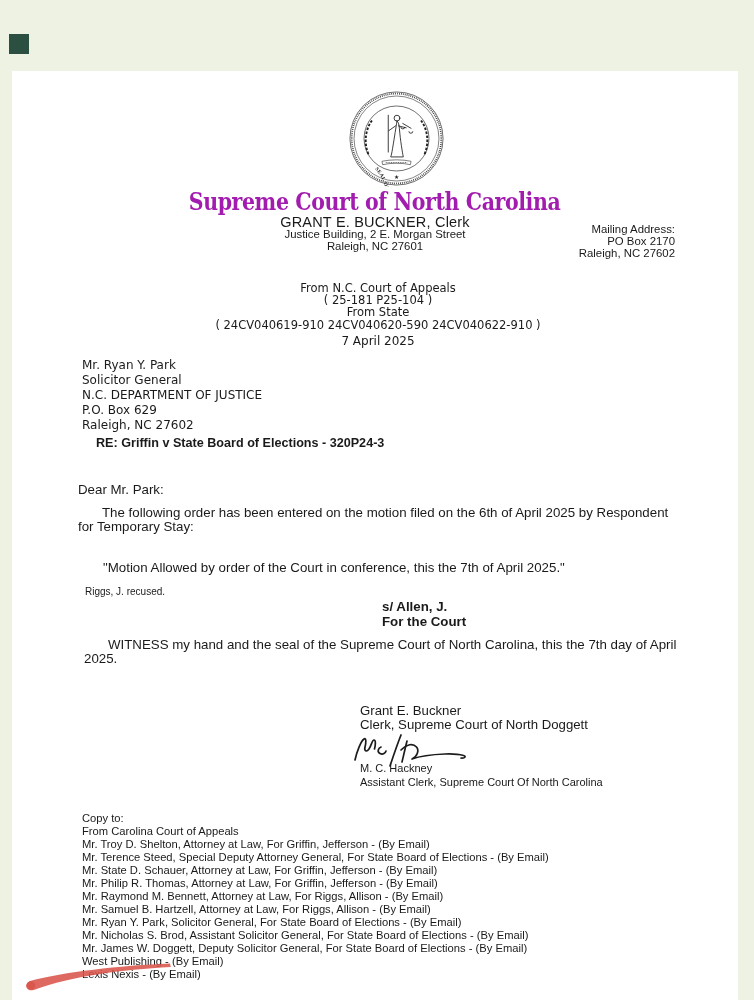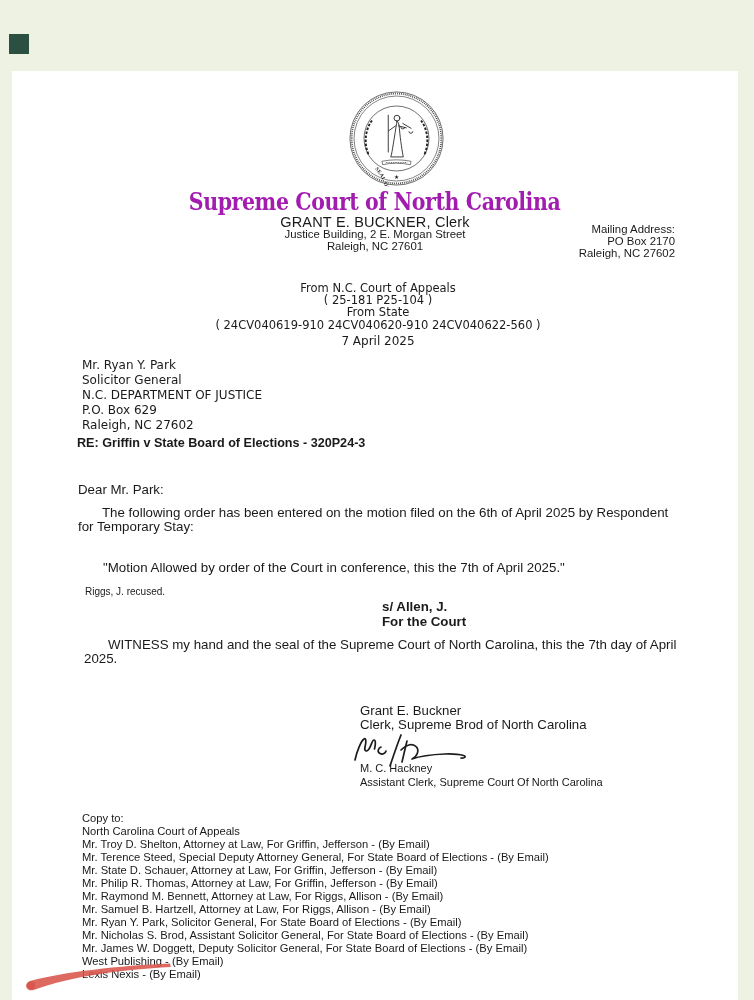--- a/index.html
+++ b/index.html
@@ -24,21 +24,21 @@
     color:#a21caf;white-space:nowrap;
   }
   .court-title .squeeze{display:inline-block;transform:scaleX(0.82);transform-origin:50% 50%;letter-spacing:-0.5px;}
   .clerk-line{left:13px;top:143px;width:700px;text-align:center;font-size:14.5px;letter-spacing:0.2px;}
   .hdr-sub{left:13px;top:157px;width:700px;text-align:center;font-size:11.4px;line-height:12px;}
   .hdr-sub2{left:13px;top:169px;width:700px;text-align:center;font-size:11.4px;}
   .mailing{top:153px;right:63px;text-align:right;font-size:11.4px;line-height:11.8px;}
   .from-block{left:16px;top:211px;width:700px;text-align:center;font-family:"DejaVu Sans",sans-serif;font-size:11.5px;line-height:12.2px;}
   .date-line{left:16px;top:263px;width:700px;text-align:center;font-family:"DejaVu Sans",sans-serif;font-size:12px;}
   .recipient{left:70px;top:287px;font-family:"DejaVu Sans",sans-serif;font-size:12px;line-height:15px;}
-  .re-line{left:65px;top:365px;font-weight:bold;font-size:12.6px;}
+  .re-line{left:84px;top:365px;font-weight:bold;font-size:12.6px;}
   .salutation{left:66px;top:411px;font-size:13.3px;}
   .para{left:66px;width:606px;font-size:13.3px;line-height:14.3px;text-indent:24px;}
   .p1{top:435px;}
   .quote{left:91px;top:489px;font-size:13.3px;}
   .recusal{left:73px;top:515px;font-size:10px;}
   .signed{left:370px;top:529px;font-weight:bold;font-size:13.3px;line-height:14.6px;}
   .witness{top:567px;margin-left:6px;}
   .sig-clerk{left:348px;top:633px;font-size:13.2px;line-height:14px;}
   .sig-scrawl{left:338px;top:660px;}
   .sig-asst{left:348px;top:690px;font-size:11px;line-height:14px;}
@@ -91,21 +91,21 @@
   <div class="abs mailing">
     <div>Mailing Address:</div>
     <div>PO Box 2170</div>
     <div>Raleigh, NC 27602</div>
   </div>
 
   <div class="abs from-block">
     <div>From N.C. Court of Appeals</div>
     <div>( 25-181 P25-104 )</div>
     <div>From State</div>
-    <div>( 24CV040619-910 24CV040620-910 24CV040622-560 )</div>
+    <div>( 24CV040619-910 24CV040620-590 24CV040622-910 )</div>
   </div>
   <div class="abs date-line">7 April 2025</div>
 
   <div class="abs recipient">
     <div>Mr. Ryan Y. Park</div>
     <div>Solicitor General</div>
     <div>N.C. DEPARTMENT OF JUSTICE</div>
     <div>P.O. Box 629</div>
     <div>Raleigh, NC 27602</div>
   </div>
@@ -119,41 +119,41 @@
 
   <div class="abs signed">
     <div>s/ Allen, J.</div>
     <div>For the Court</div>
   </div>
 
   <div class="abs para witness">WITNESS my hand and the seal of the Supreme Court of North Carolina, this the 7th day of April 2025.</div>
 
   <div class="abs sig-clerk">
     <div>Grant E. Buckner</div>
-    <div>Clerk, Supreme Brod of North Carolina</div>
+    <div>Clerk, Supreme Court of North Doggett</div>
   </div>
 
   <svg class="abs sig-scrawl" width="125" height="40" viewBox="0 0 125 40">
     <g stroke="#1c1c1c" stroke-width="1.7" fill="none" stroke-linecap="round" stroke-linejoin="round">
       <path d="M5,29 C7,20 11,10 14,8 C16.5,6.5 16,12 15,16 C14,20 16.5,21.5 19,18 C21.5,14.5 22,9 24,9 C26,9 25.5,14 24.5,18"></path>
       <path d="M31,16 C28,17 27,21 30,22.5 C33,24 35.5,22 36,20"></path>
       <path d="M51,4 C47,14 43,26 40,35"></path>
       <path d="M57,10 C55,18 53,27 52,31"></path>
       <path d="M51,19 C57,13 63,12 66.5,16 C69.5,19.5 67,26 62,28 C70,25 82,23.5 95,23 C103,22.7 110,23.5 113.5,24.5 C116.5,25.3 115,27.5 111,27"></path>
     </g>
   </svg>
 
   <div class="abs sig-asst">
     <div>M. C. Hackney</div>
     <div>Assistant Clerk, Supreme Court Of North Carolina</div>
   </div>
 
   <div class="abs copy-block">
     <div>Copy to:</div>
-    <div>North Carolina Court of Appeals</div>
+    <div>From Carolina Court of Appeals</div>
     <div>Mr. Troy D. Shelton, Attorney at Law, For Griffin, Jefferson - (By Email)</div>
     <div>Mr. Terence Steed, Special Deputy Attorney General, For State Board of Elections - (By Email)</div>
     <div>Mr. State D. Schauer, Attorney at Law, For Griffin, Jefferson - (By Email)</div>
     <div>Mr. Philip R. Thomas, Attorney at Law, For Griffin, Jefferson - (By Email)</div>
     <div>Mr. Raymond M. Bennett, Attorney at Law, For Riggs, Allison - (By Email)</div>
     <div>Mr. Samuel B. Hartzell, Attorney at Law, For Riggs, Allison - (By Email)</div>
     <div>Mr. Ryan Y. Park, Solicitor General, For State Board of Elections - (By Email)</div>
     <div>Mr. Nicholas S. Brod, Assistant Solicitor General, For State Board of Elections - (By Email)</div>
     <div>Mr. James W. Doggett, Deputy Solicitor General, For State Board of Elections - (By Email)</div>
     <div>West Publishing - (By Email)</div>

